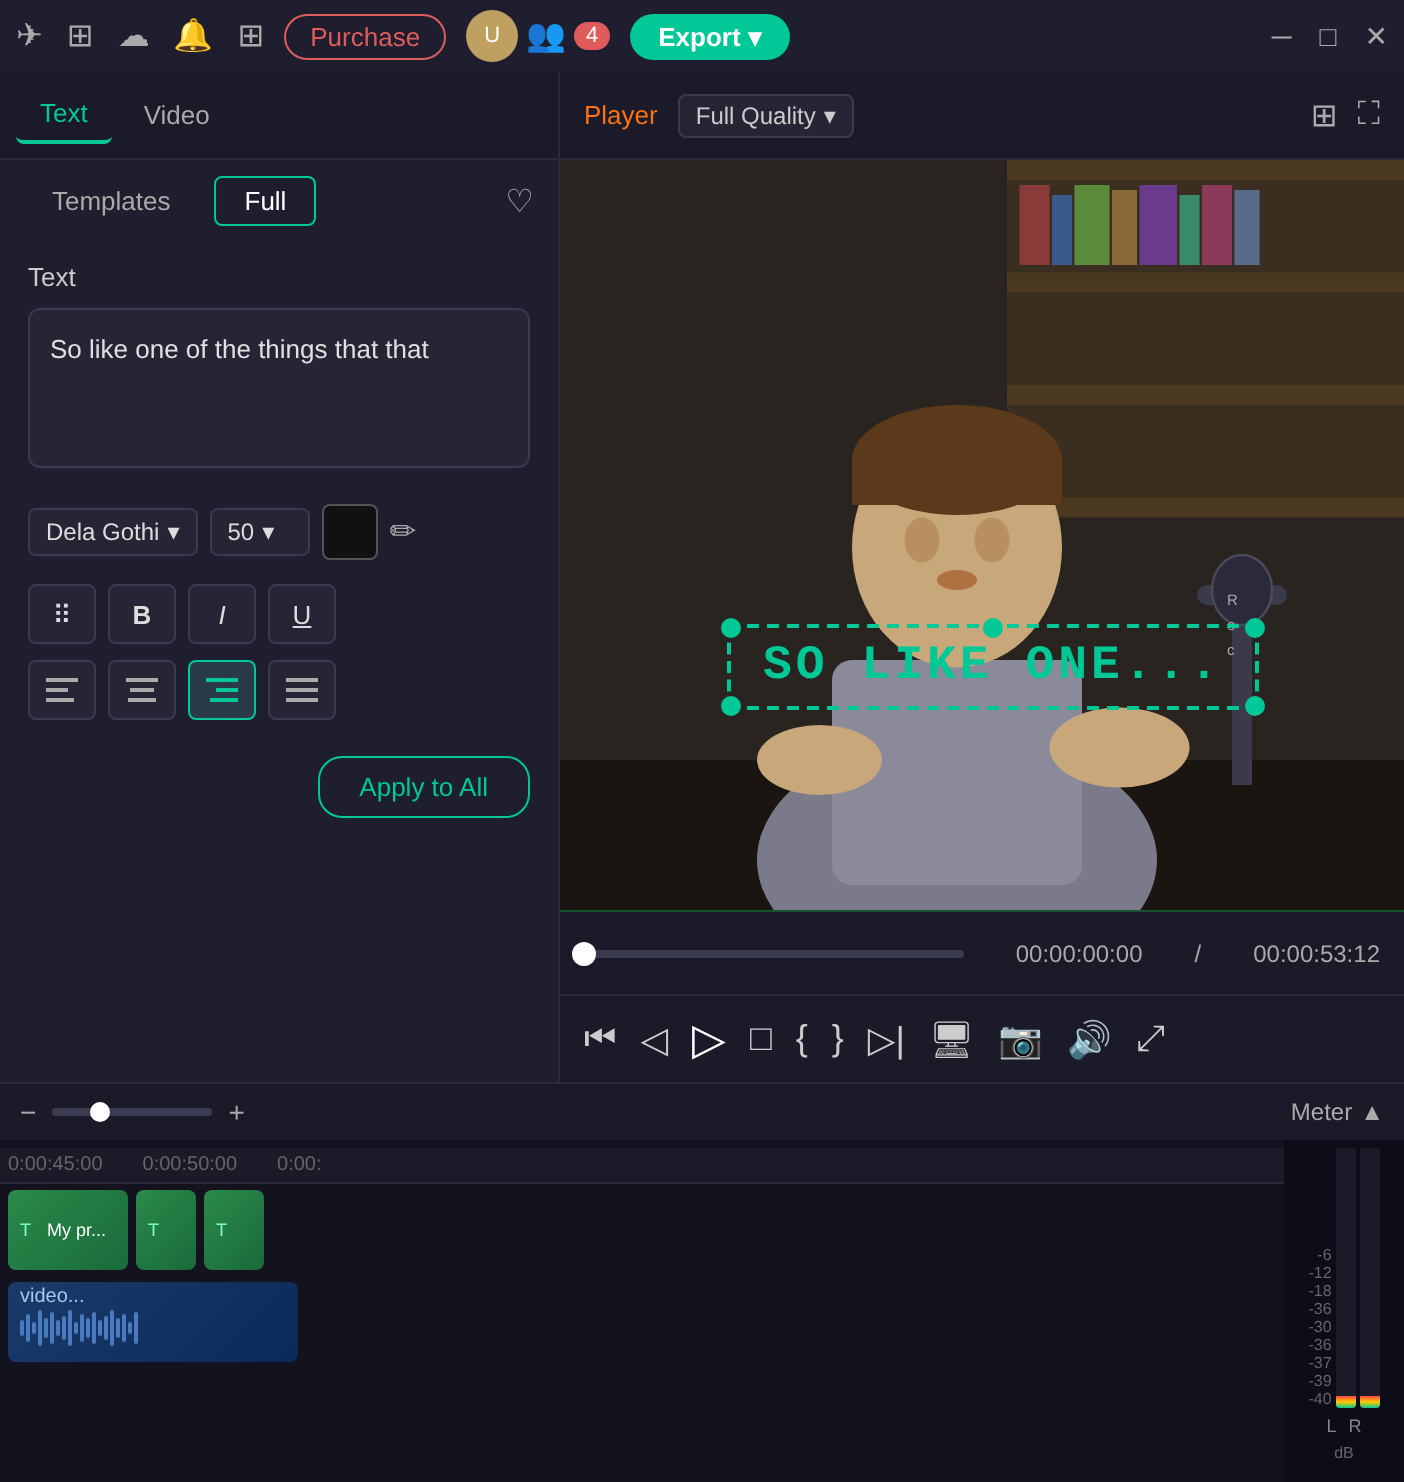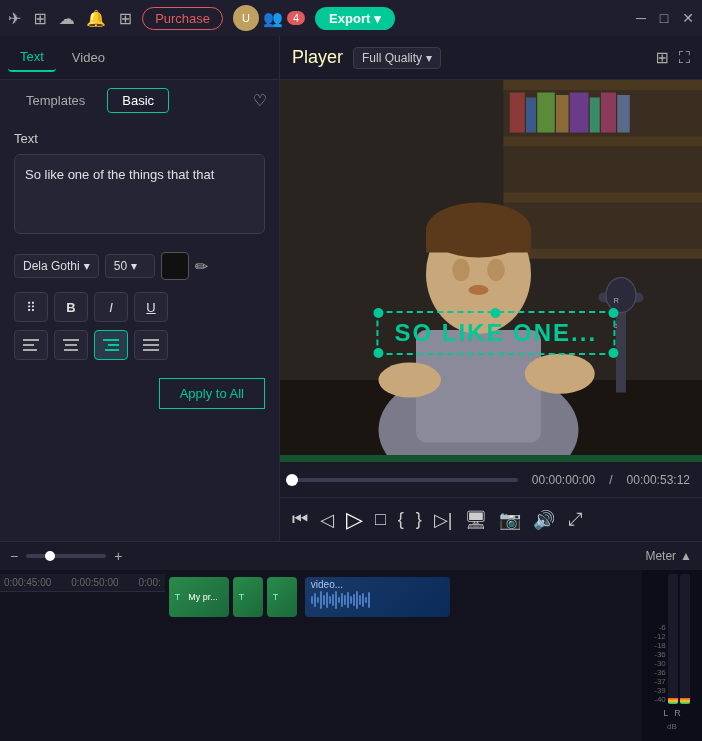--- a/index.html
+++ b/index.html
@@ -280,21 +280,21 @@
     .apply-area {
       padding: 8px 14px 16px;
       display: flex;
       justify-content: flex-end;
     }
     .apply-btn {
       background: transparent;
       border: 1.5px solid #00c896;
       color: #00c896;
       padding: 7px 20px;
-      border-radius: 0;
+      border-radius: 12px;
       font-size: 13px;
       cursor: pointer;
       font-weight: 500;
       text-align: center;
     }
 
     
     .right-panel {
       flex: 1;
       background: #141422;
@@ -306,22 +306,22 @@
     .player-toolbar {
       height: 44px;
       background: #1a1a28;
       display: flex;
       align-items: center;
       padding: 0 12px;
       gap: 10px;
       border-bottom: 1px solid #2a2a3e;
     }
     .player-label {
-      font-size: 18px;
-      color: #fef9c3;
+      font-size: 13px;
+      color: #f97316;
     }
     .quality-select {
       background: #252535;
       border: 1px solid #3a3a50;
       border-radius: 4px;
       color: #ccc;
       padding: 3px 8px;
       font-size: 12px;
       display: flex;
       align-items: center;
@@ -377,33 +377,33 @@
       background: #00c896;
       border-radius: 50%;
       position: absolute;
     }
     .overlay-text {
       font-size: 24px;
       font-weight: 900;
       color: #00c896;
       letter-spacing: 2px;
       text-transform: uppercase;
-      font-family: Liberation Sans, sans-serif;
+      font-family: Liberation Mono, monospace;
       white-space: nowrap;
     }
 
     
     .playback-bar {
       height: 42px;
       background: #1a1a28;
       display: flex;
       align-items: center;
       padding: 0 12px;
-      gap: 14px;
-      border-top: 7px solid #14532d;
+      gap: 26px;
+      border-top: 1px solid #14532d;
     }
     .timeline-track {
       flex: 1;
       height: 4px;
       background: #3a3a50;
       border-radius: 2px;
       position: relative;
     }
     .timeline-progress {
       position: absolute;
@@ -502,21 +502,21 @@
 
     
     .timeline-tracks {
       display: flex;
       flex: 1;
       overflow: hidden;
     }
     .track-content {
       flex: 1;
       display: flex;
-      flex-direction: row;
+      flex-direction: column;
       overflow: hidden;
       padding: 4px 0;
     }
     .timeline-ruler {
       height: 18px;
       background: #1a1a28;
       display: flex;
       align-items: center;
       padding: 0 4px;
       font-size: 10px;
@@ -646,21 +646,21 @@
 
   <div class="left-panel">
 
     <div class="tab-row">
       <div class="tab-item active">Text</div>
       <div class="tab-item">Video</div>
     </div>
 
     <div class="sub-tab-row">
       <div class="sub-tab">Templates</div>
-      <div class="sub-tab active">Basic</div>
+      <div class="sub-tab active">Full</div>
       <span class="heart-icon">♡</span>
     </div>
 
     <div class="text-section">
       <div class="text-label">Text</div>
       <div class="text-input-area">So  like  one  of  the  things  that  that</div>
     </div>
 
     <div class="font-controls">
       <div class="font-selector">

